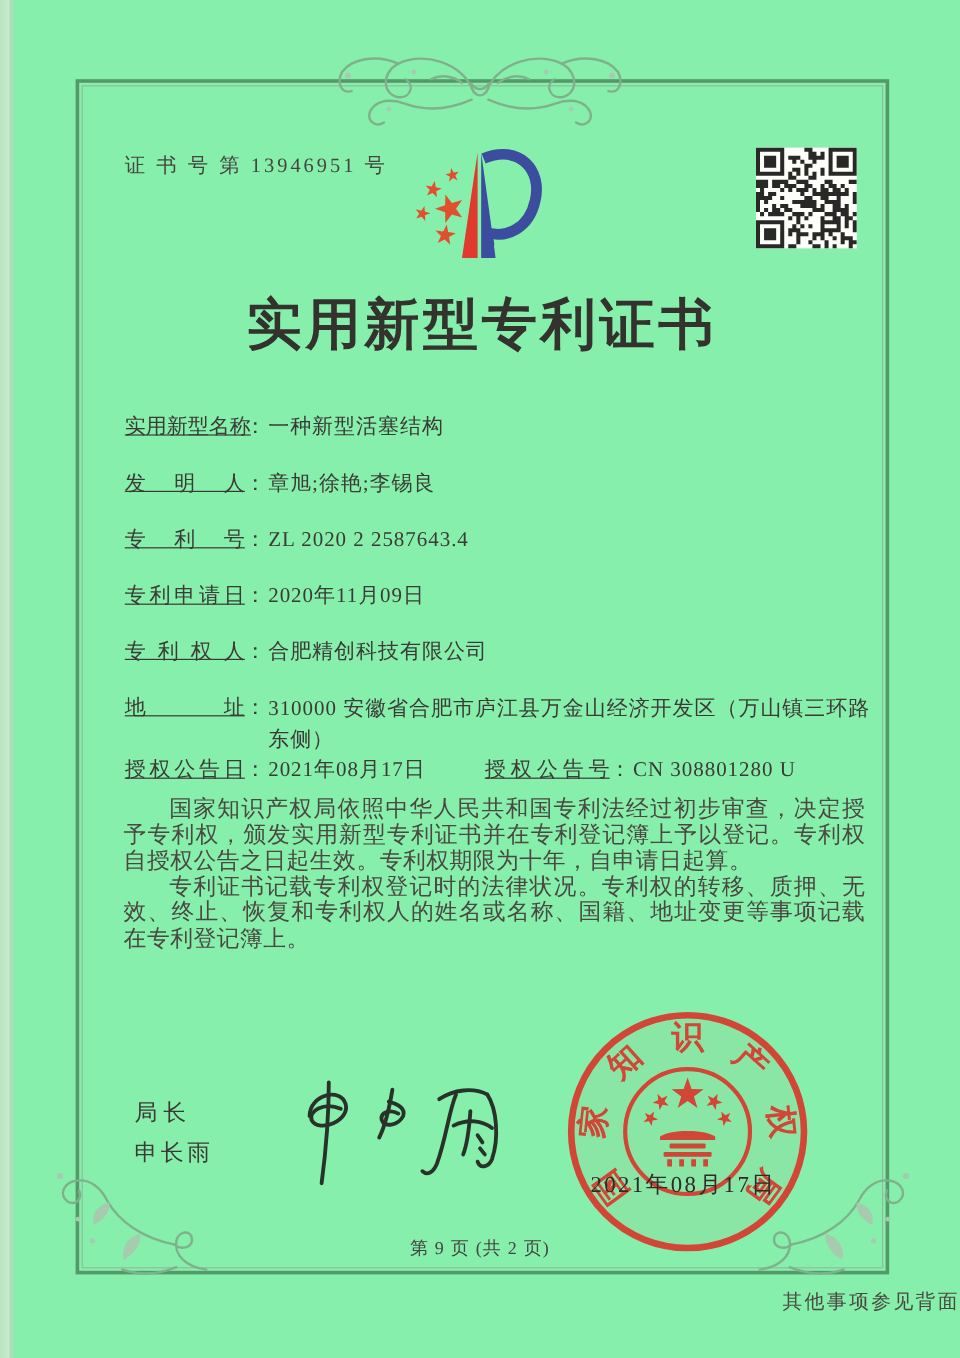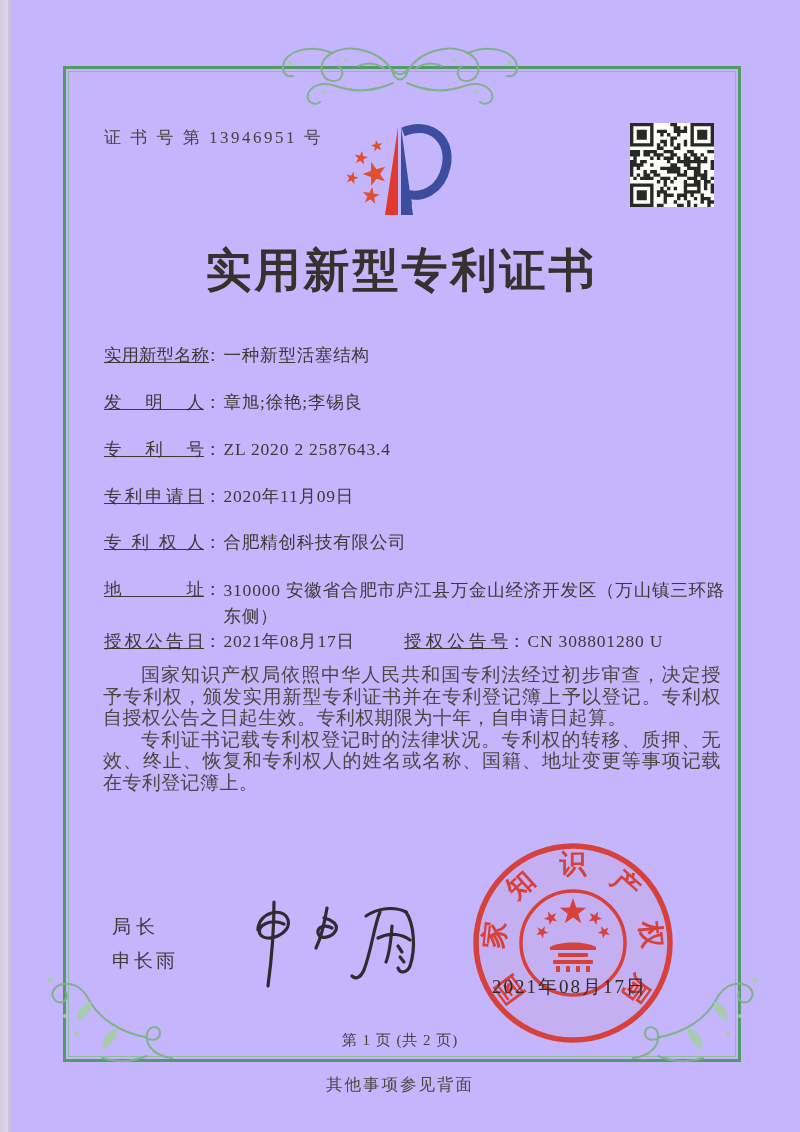--- a/index.html
+++ b/index.html
@@ -1,18 +1,18 @@
 <!DOCTYPE html>
 <html><head>
 <meta charset="utf-8">
 <style>
   html,body{margin:0;padding:0;background:#e9e7dd;}
   .page{
     position:relative;width:800px;height:1132px;margin:0 auto;
-    background:#c4b5fd;overflow:hidden;
+    background:#86efac;overflow:hidden;
     font-family:"Liberation Serif","DejaVu Serif",serif;color:#3b3a35;
   }
   .scan-edge{position:absolute;left:8px;top:0;bottom:0;width:3px;background:#cfccc0;opacity:.55;}
   .scan-edge2{position:absolute;left:0;top:0;bottom:0;width:8px;background:linear-gradient(90deg,#dedbce,#f0eee3);opacity:.6;}
   .frame{position:absolute;left:63px;top:66px;width:672px;height:990px;border:3px solid #549a69;}
   .frame-inner{position:absolute;inset:2px;border:1px solid #8fbd9b;}
   .certno{position:absolute;left:104px;top:126px;font-size:17px;letter-spacing:2.5px;color:#45443e;}
   .title{position:absolute;left:0;right:0;top:240px;text-align:center;font-size:46px;font-weight:700;
          letter-spacing:3px;text-indent:3px;color:#33322d;}
   .frow{position:absolute;left:104px;font-size:17.5px;white-space:nowrap;}
@@ -33,21 +33,21 @@
   .seal-svg .seal-char{font-size:27px;font-weight:700;fill:#d8382c;text-anchor:middle;dominant-baseline:middle;
         font-family:"Liberation Serif","DejaVu Serif",serif;}
   .seal-date{position:absolute;left:492px;top:974px;font-size:19px;letter-spacing:2px;color:#2e2c28;z-index:6;}
   .qr{position:absolute;left:630px;top:123px;width:84px;height:84px;background:#fdfdfa;}
   .logo-svg{position:absolute;left:335px;top:118px;}
   .orn-top{position:absolute;left:265px;top:33px;}
   .orn-bl{position:absolute;left:42px;top:972px;}
   .orn-br{position:absolute;left:628px;top:972px;}
   .pageinfo{position:absolute;left:0;right:0;top:1031px;text-align:center;font-size:15px;
             letter-spacing:1px;color:#45443e;}
-  .backnote{position:absolute;left:0;right:0;top:1074px;text-align:center;font-size:16.5px;
+  .backnote{position:absolute;left:0;right:0;top:1074px;text-align:right;font-size:16.5px;
             letter-spacing:2px;color:#4a4840;}
   .green-stroke{stroke:#7fb28b;stroke-width:2;fill:none;stroke-linecap:round;}
   .green-fill{fill:#a6cbaf;stroke:none;}
 </style>
 </head>
 <body>
 
 <div class="page">
 
   <div class="scan-edge2"></div>
@@ -170,21 +170,21 @@
       <use href="#star5" transform="translate(134,92) scale(0.65) rotate(45)"></use>
       <path d="M80,107 C90,101 116,101 126,107 L126,110 L80,110 Z"></path>
       <rect x="88" y="113" width="30" height="4" rx="1"></rect>
       <rect x="83" y="120" width="40" height="4" rx="1"></rect>
       <path d="M86,126 h4 v6 h-4 z M96,126 h4 v6 h-4 z M106,126 h4 v6 h-4 z M116,126 h4 v6 h-4 z"></path>
     </g>
   </svg>
 
   <div class="seal-date">2021年08月17日</div>
 
-  <div class="pageinfo">第 1 页 (共 2 页)</div>
+  <div class="pageinfo">第 9 页 (共 2 页)</div>
 
   <svg class="orn-br" width="135" height="95" viewBox="0 0 135 95">
     <g id="cornerFl">
       <path class="green-stroke" d="M5,86 C22,84 32,74 30,62 C28,53 17,53 17,61 C17,68 26,70 32,65"></path>
       <path class="green-stroke" d="M32,65 C58,60 78,46 88,28 C93,18 102,10 114,12"></path>
       <path class="green-fill" d="M60,56 C70,59 76,67 74,78 C65,73 59,65 60,56 Z"></path>
       <path class="green-fill" d="M86,30 C96,32 101,40 99,49 C90,44 85,38 86,30 Z"></path>
       <path class="green-stroke" d="M114,12 C124,14 128,23 121,29 C115,33 108,28 111,20"></path>
       <circle class="green-fill" cx="127" cy="8" r="2.6"></circle>
       <path class="green-stroke" d="M30,84 C45,90 60,91 75,86"></path>

